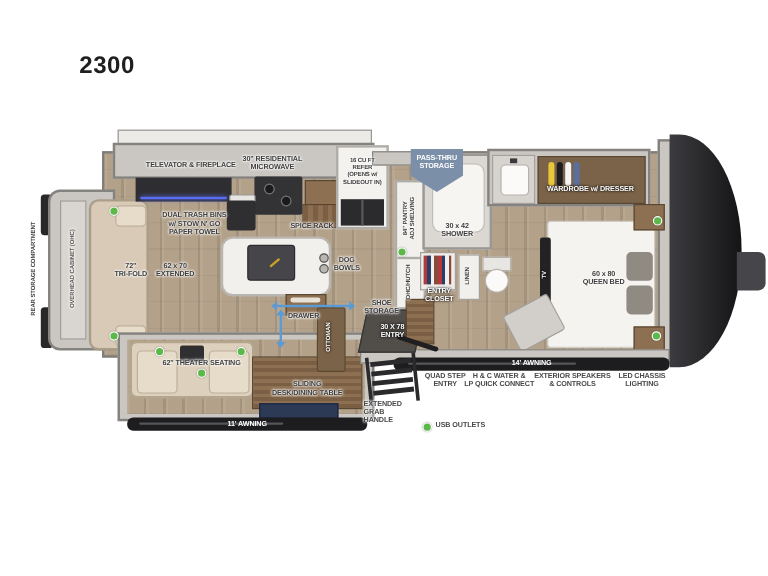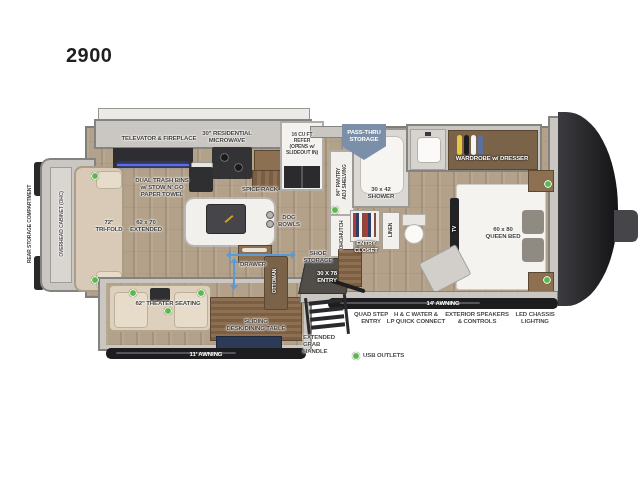--- a/index.html
+++ b/index.html
@@ -30,21 +30,21 @@
   .arrv::before{top:0;border-bottom:5px solid #5b9bd5;}
   .arrv::after{bottom:0;border-top:5px solid #5b9bd5;}
   .steps{border-left:3px solid #2a2a2c;border-right:3px solid #2a2a2c;box-sizing:border-box;}
   .steps .rung{height:4px;background:#2a2a2c;margin:4px 1px;}
 </style>
 </head>
 <body>
 
 <div class="canvas">
 
-  <div class="abs" style="left:66px;top:44px;font-size:20px;font-weight:600;color:#1f1f1f;letter-spacing:.5px;">2900</div>
+  <div class="abs" style="left:66px;top:44px;font-size:20px;font-weight:600;color:#1f1f1f;letter-spacing:.5px;">2300</div>
 
   <div class="abs wood" style="left:85px;top:126px;width:473px;height:172px;border:2px solid #807e7a;box-sizing:border-box;"></div>
 
   <div class="abs" style="left:548px;top:116px;width:12px;height:186px;background:#cac7c2;border:2px solid #85837f;box-sizing:border-box;"></div>
   <div class="abs" style="left:558px;top:112px;width:60px;height:194px;background:linear-gradient(90deg,#3c3c40,#141416);border-radius:0 52px 52px 0/0 97px 97px 0;z-index:4;"></div>
   <div class="abs" style="left:614px;top:210px;width:24px;height:32px;background:#45454a;border-radius:0 6px 6px 0;z-index:4;"></div>
 
   <div class="abs" style="left:34px;top:162px;width:10px;height:34px;background:#28282a;border-radius:3px;"></div>
   <div class="abs" style="left:34px;top:256px;width:10px;height:34px;background:#28282a;border-radius:3px;"></div>
   <div class="abs wall" style="left:40px;top:158px;width:56px;height:134px;border-radius:10px 0 0 10px;"></div>

